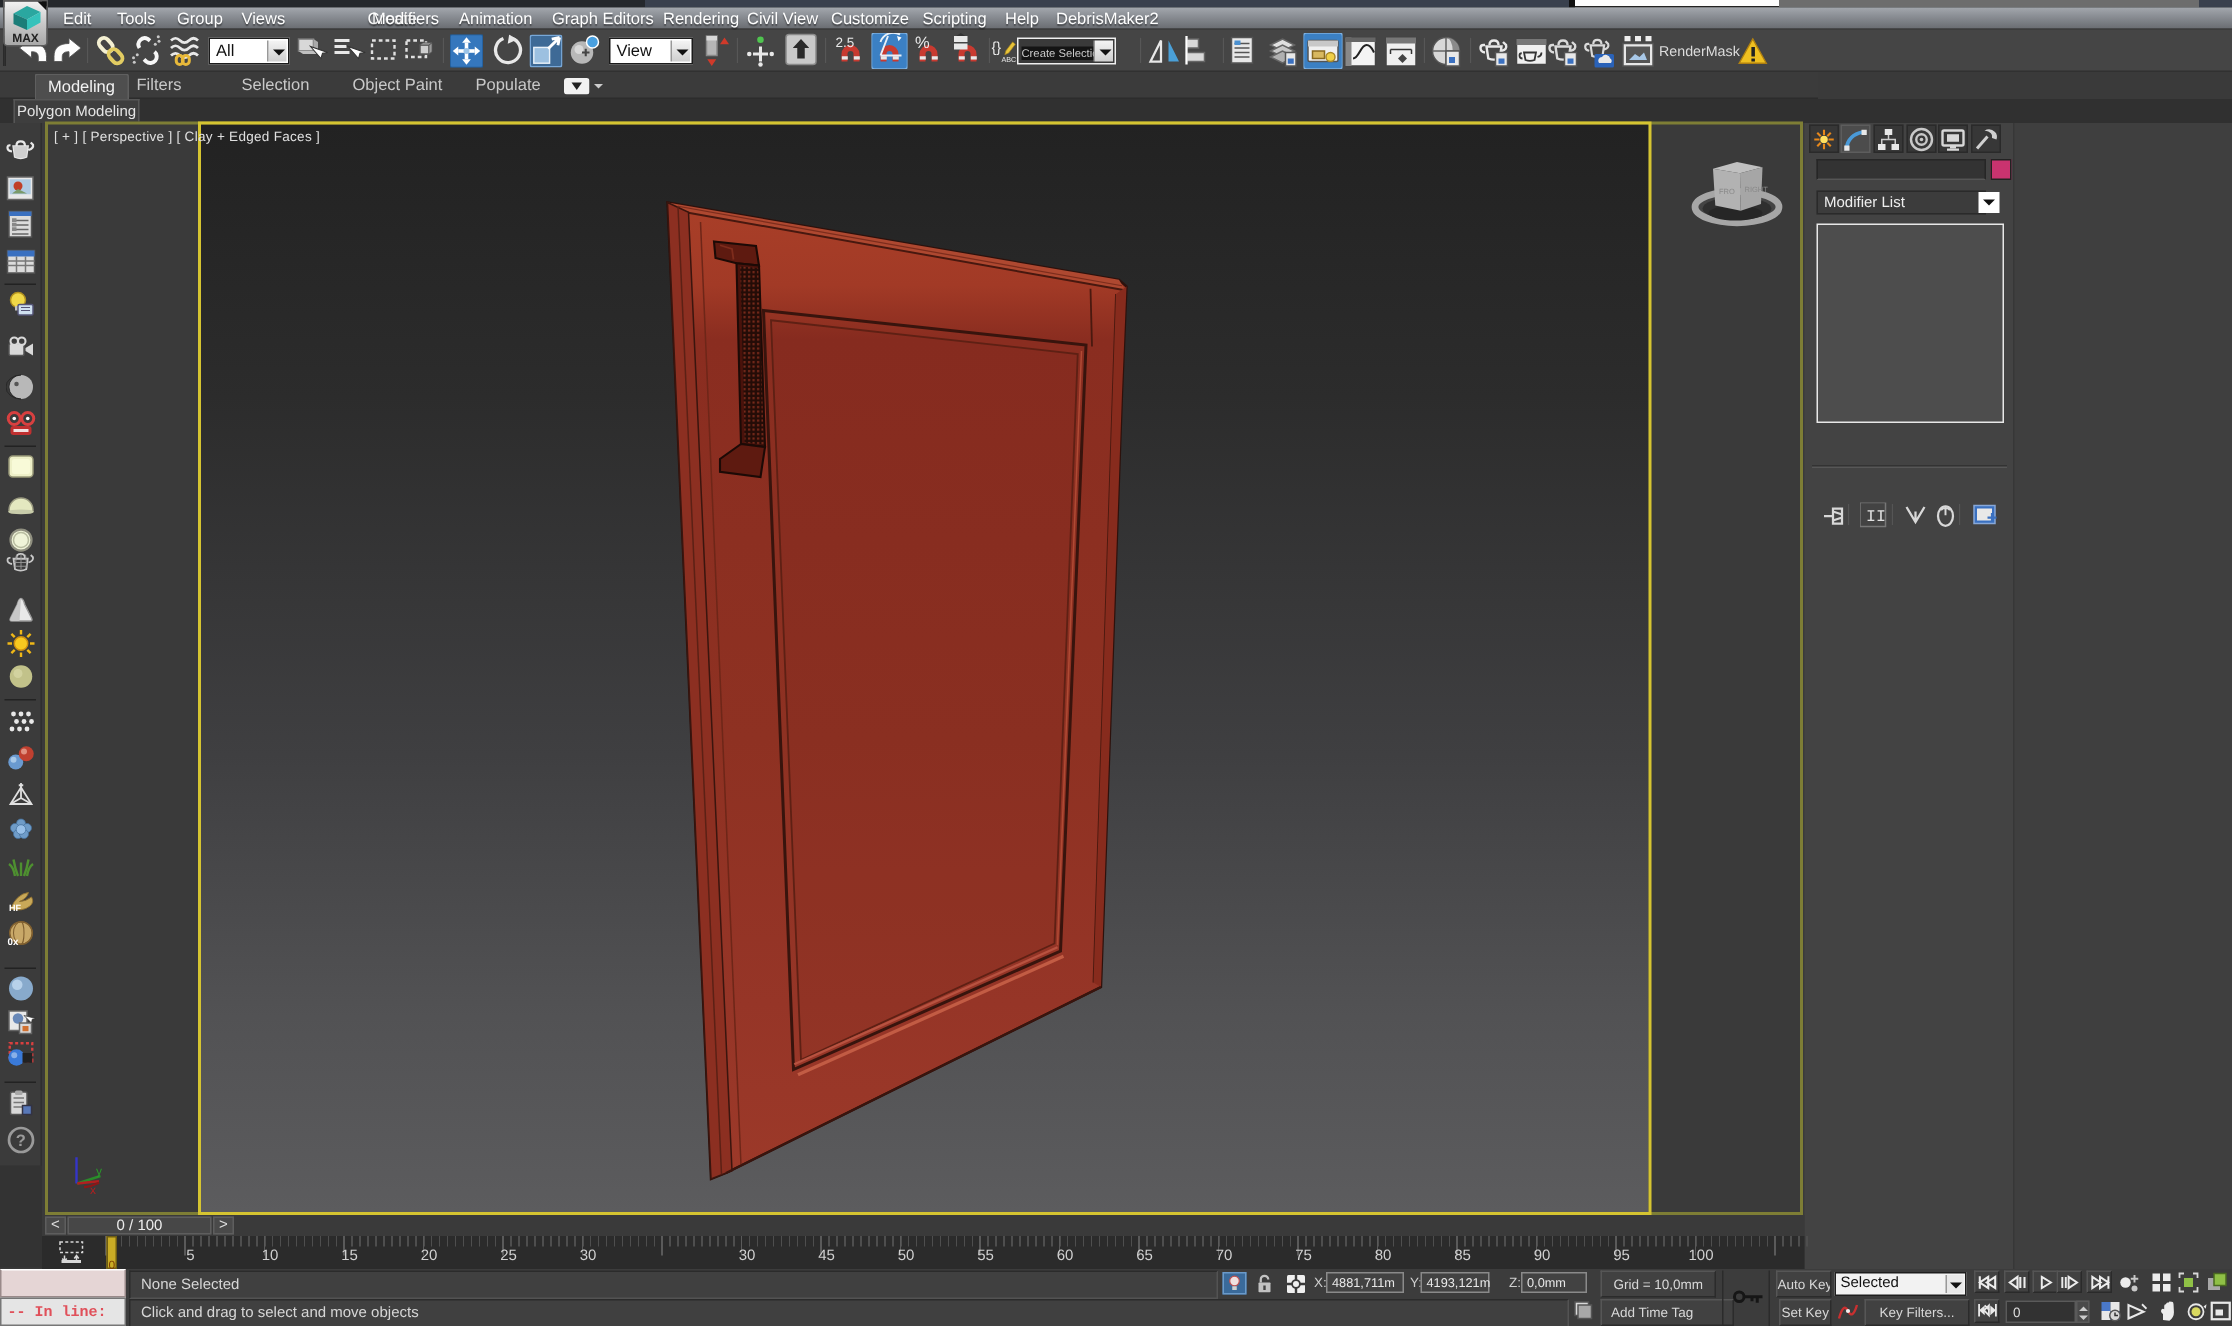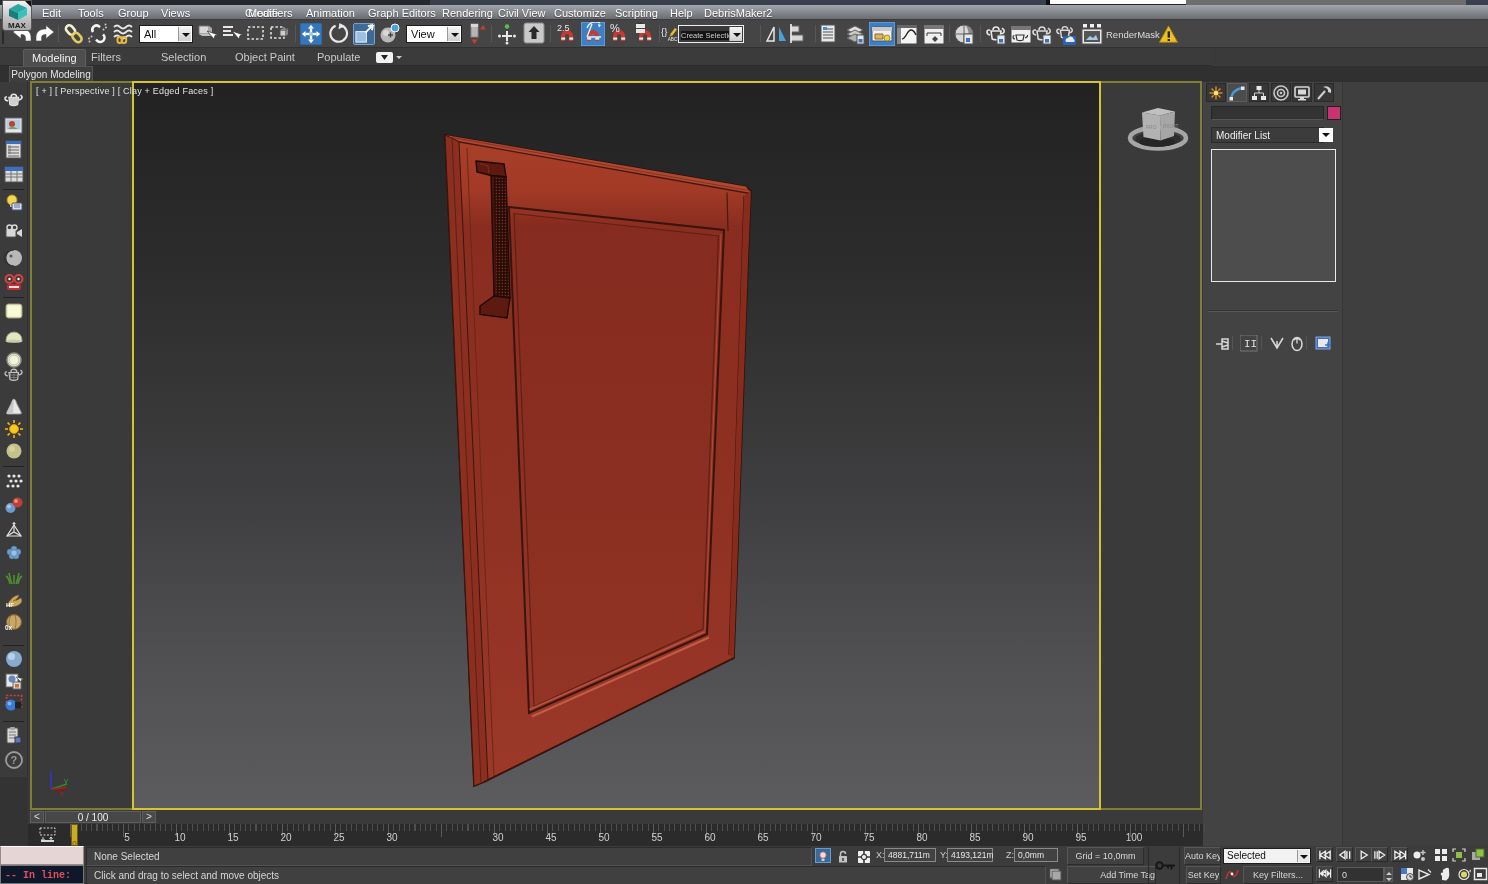--- a/index.html
+++ b/index.html
@@ -56,21 +56,21 @@
 #rulerticks{position:absolute;left:34px;top:0;width:1145px;height:22px;}
 .rnum{position:absolute;top:8px;font-size:10px;color:#d0d0d0;transform:translateX(-50%);}
 #marker{position:absolute;left:43px;top:0px;width:7px;height:22px;background:#c9ac25;border:1px solid #6e5d12;color:#7a3c00;font-size:8px;text-align:center;line-height:38px;}
 #minitrack{position:absolute;left:11px;top:3px;width:17px;height:16px;}
 
 #status{left:0;top:846px;width:1488px;height:38px;background:#3c3c3c;}
 .srow{position:absolute;height:19px;}
 .sunken{background:#404040;border:1px solid #2b2b2b;border-bottom-color:#535353;border-right-color:#535353;}
 .stext{position:absolute;left:7px;top:3px;font-size:10px;color:#d6d6d6;}
 #listen1{position:absolute;left:0;top:0px;width:84px;height:19px;background:#e5d5d5;border:1px solid #9a8a8a;border-top-color:#fff;}
-#listen2{position:absolute;left:0;top:19px;width:84px;height:19px;background:#0f172a;border:1px solid #777;}
+#listen2{position:absolute;left:0;top:19px;width:84px;height:19px;background:#e5e5e5;border:1px solid #777;}
 #listen2 .red{position:absolute;left:4px;top:4px;font-family:"Liberation Mono",monospace;font-size:10px;font-weight:bold;color:#e0505a;}
 .fld{position:absolute;top:2px;height:14px;background:#424242;border:1px solid #8a8a8a;color:#e8e8e8;font-size:9px;padding:1px 0 0 3px;}
 .lab{position:absolute;top:4px;font-size:9px;color:#cfcfcf;}
 .sbtn{position:absolute;background:#414141;border:1px solid #565656;border-bottom-color:#2b2b2b;border-right-color:#2b2b2b;color:#d8d8d8;font-size:10px;text-align:center;white-space:nowrap;overflow:hidden;}
 #selcombo{position:absolute;left:1223px;top:2px;width:88px;height:16px;background:#f2f2f2;border:1px solid #1e1e1e;font-size:10px;color:#111;padding:1px 0 0 3px;}
 #selcombo .ar{position:absolute;right:1px;top:1px;bottom:1px;width:12px;background:#e8e8e8;border-left:1px solid #999;}
 #selcombo .ar:after{content:"";position:absolute;left:2px;top:5px;border:4px solid transparent;border-top-color:#111;}
 .pb{position:absolute;top:1px;width:18px;height:17px;background:#414141;border:1px solid #555;border-bottom-color:#2a2a2a;border-right-color:#2a2a2a;color:#e6e6e6;font-size:9px;text-align:center;line-height:16px;}
 #spin0{position:absolute;left:1337px;top:21px;width:47px;height:15px;background:#323232;border:1px solid #5a5a5a;color:#ddd;font-size:9px;padding:2px 0 0 4px;}
 </style>
@@ -775,21 +775,21 @@
           <path d="M1,13 Q4,2 7,8 T13,4" stroke="#c83030" stroke-width="1.6" fill="none"></path>
           <circle cx="7" cy="8" r="1.4" fill="#f0f0f0"></circle>
         </svg></div>
     <div class="lab" style="left:876px;">X:</div>
     <div class="fld" style="left:884px;width:52px;font-size:8.5px;">4881,711m</div>
     <div class="lab" style="left:940px;">Y:</div>
     <div class="fld" style="left:947px;width:46px;font-size:8.5px;">4193,121m</div>
     <div class="lab" style="left:1006px;">Z:</div>
     <div class="fld" style="left:1014px;width:44px;font-size:8.5px;">0,0mm</div>
     <div class="sbtn" style="left:1067px;top:1px;width:77px;height:18px;line-height:17px;font-size:9px;">Grid = 10,0mm</div>
-    <div class="sbtn" style="left:1067px;top:20px;width:89px;height:18px;line-height:17px;text-align:right;padding-left:6px;font-size:9px;">Add Time Tag</div>
+    <div class="sbtn" style="left:1067px;top:20px;width:89px;height:18px;line-height:17px;text-align:left;padding-left:6px;font-size:9px;">Add Time Tag</div>
     <div class="abs" style="left:1148px;top:1px;width:32px;height:37px;border-left:1px solid #2b2b2b;border-right:1px solid #2b2b2b;"></div>
       <div class="abs" style="left:1155px;top:12px;width:21px;height:13px;z-index:3;"><svg width="21" height="13" viewBox="0 0 21 13">
           <circle cx="4.5" cy="6.5" r="3.2" fill="none" stroke="#161616" stroke-width="2"></circle>
           <path d="M8,6.5 h12 m-3.5,0 v4 m-3.5,-4 v3" stroke="#161616" stroke-width="2" fill="none"></path>
         </svg></div>
     <div class="sbtn" style="left:1184px;top:1px;width:37px;height:18px;line-height:17px;font-size:9px;">Auto Key</div>
     <div class="sbtn" style="left:1186px;top:20px;width:35px;height:18px;line-height:17px;font-size:9px;">Set Key</div>
     <div class="pb" style="left:1316px;width:17px;height:15px;"><svg width="16" height="14" viewBox="0 0 16 15">
           <path d="M2.5,3 v9 M13.5,3.5 l-6,4 6,4z M8.5,3.5 l-6,4 6,4z" stroke="#ececec" stroke-width="1.5" fill="none"></path>
         </svg></div>

